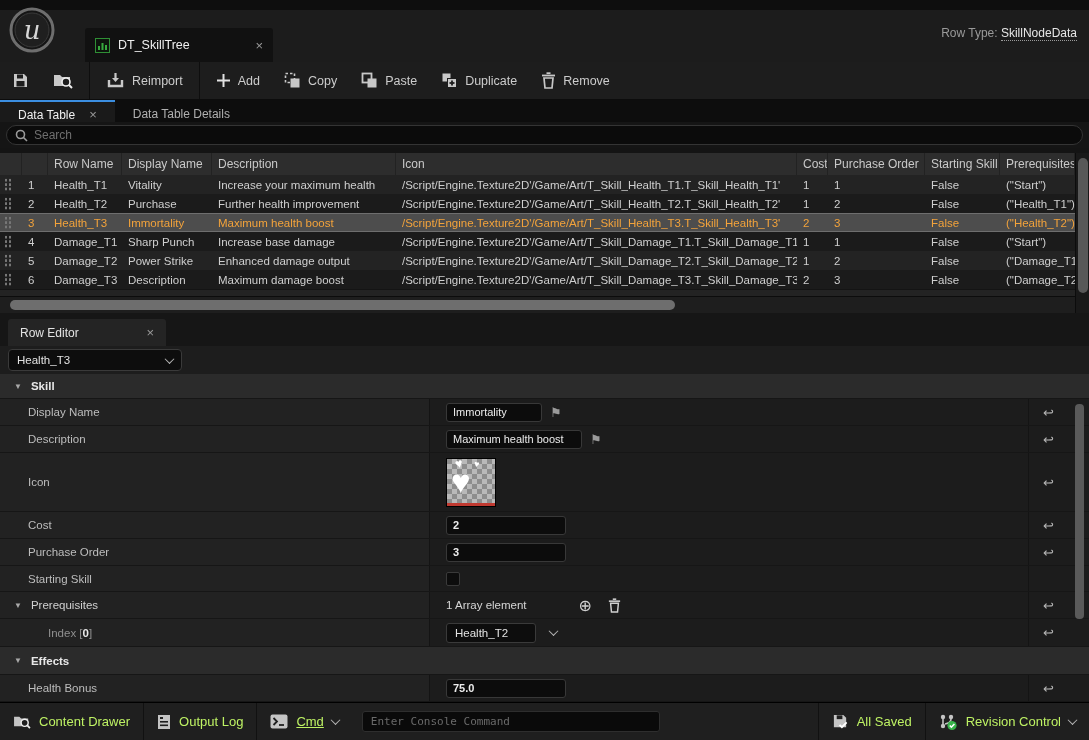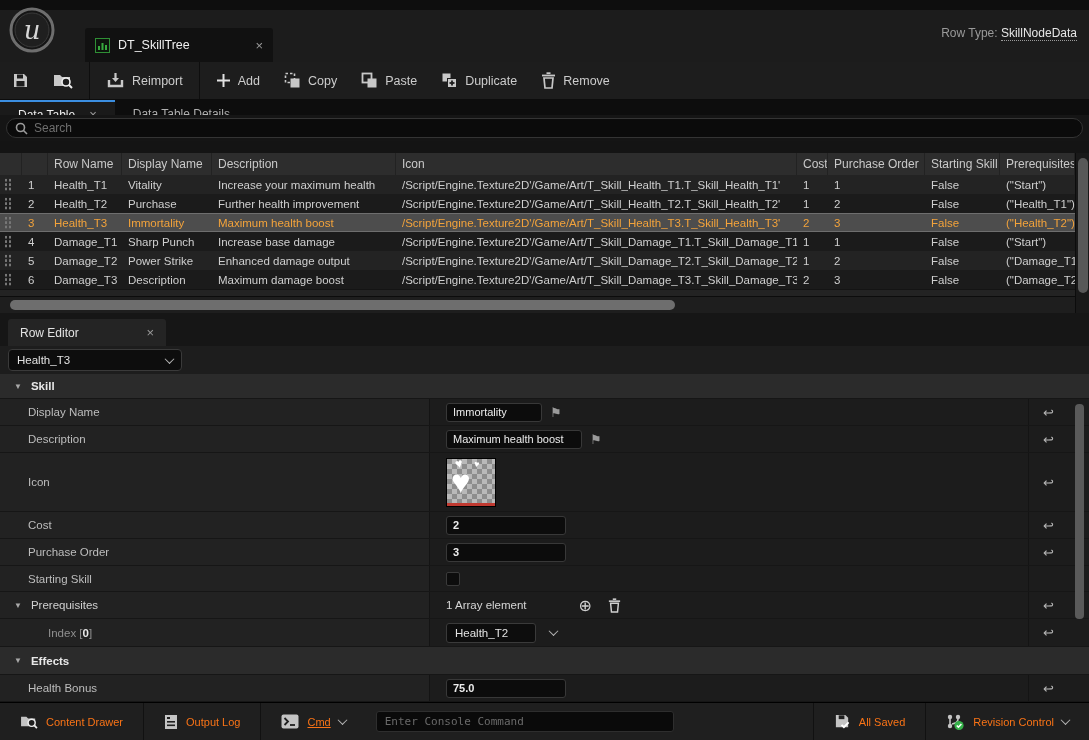--- a/index.html
+++ b/index.html
@@ -26,21 +26,21 @@
           color:#cccccc; font-size:12.5px; cursor:pointer; }
   .tsep { width:1px; height:100%; background:#0e0e0e; margin:0 4px; }
 
   
   #tabstrip { left:0; top:100px; width:1089px; height:27px; background:#0d0d0d; display:flex; }
   .ptab { height:100%; display:flex; align-items:center; gap:14px; padding:0 18px;
           font-size:12px; color:#b0b0b0; cursor:pointer; }
   .ptab.active { background:#1a1a1a; color:#f0f0f0; border-top:2px solid #3b8ee0; }
 
   
-  #searchstrip { left:0; top:115px; width:1089px; height:26px; background:#151515; }
+  #searchstrip { left:0; top:122px; width:1089px; height:26px; background:#151515; }
   #searchbox { position:absolute; left:6px; right:6px; top:3px; height:20px; background:#0b0b0b;
                border:1px solid #343434; border-radius:10px; display:flex; align-items:center;
                padding:0 8px; gap:6px; }
   #searchbox input { flex:1; background:transparent; border:none; outline:none;
                      color:#d0d0d0; font-size:12px; font-family:"Liberation Sans",sans-serif; }
   #searchbox input::placeholder { color:#6f6f6f; }
 
   
   #tablewrap { left:0; top:153px; width:1089px; height:160px; background:#1b1b1b; }
   #thead { position:absolute; left:0; top:0; width:1075px; height:22px; background:#2d2d2d; display:flex; }
@@ -103,22 +103,22 @@
   #thumb .bigheart { position:absolute; left:4px; top:6px; font-size:33px; color:#fff; line-height:1; }
   #thumb .sm1 { position:absolute; left:8px; top:-3px; font-size:13px; color:#fff; transform:rotate(-14deg); }
   #thumb .sm2 { position:absolute; left:27px; top:0px; font-size:9px; color:#fff; transform:rotate(12deg); }
   #thumb .redbar { position:absolute; left:0; bottom:0; width:100%; height:3px; background:#c03a31; }
   #pvscroll { position:absolute; right:5px; top:30px; width:9px; height:215px; border-radius:4px;
               background:#5a5a5a; cursor:grab; }
 
   
   #statusbar { left:0; top:702px; width:1089px; height:38px; background:#1f1f1f;
                border-top:1px solid #000; display:flex; align-items:stretch; }
-  .sbtn { display:flex; align-items:center; gap:8px; padding:0 20px; font-size:11px;
-          color:#f97316; cursor:pointer; border-right:1px solid #111111; }
+  .sbtn { display:flex; align-items:center; gap:8px; padding:0 13px; font-size:13px;
+          color:#bef264; cursor:pointer; border-right:1px solid #111111; }
   .sbtn.rb { border-right:none; border-left:1px solid #111111; }
   #console { align-self:center; margin-left:10px; width:298px; height:21px; background:#0a0a0a;
              border:1px solid #2e2e2e; border-radius:3px; color:#777;
              font-family:"DejaVu Sans Mono", monospace; font-size:11px; padding:0 8px; outline:none; }
   #console::placeholder { color:#6a6a6a; }
   .spacer { flex:1; }
 </style>
 </head>
 <body>
 

